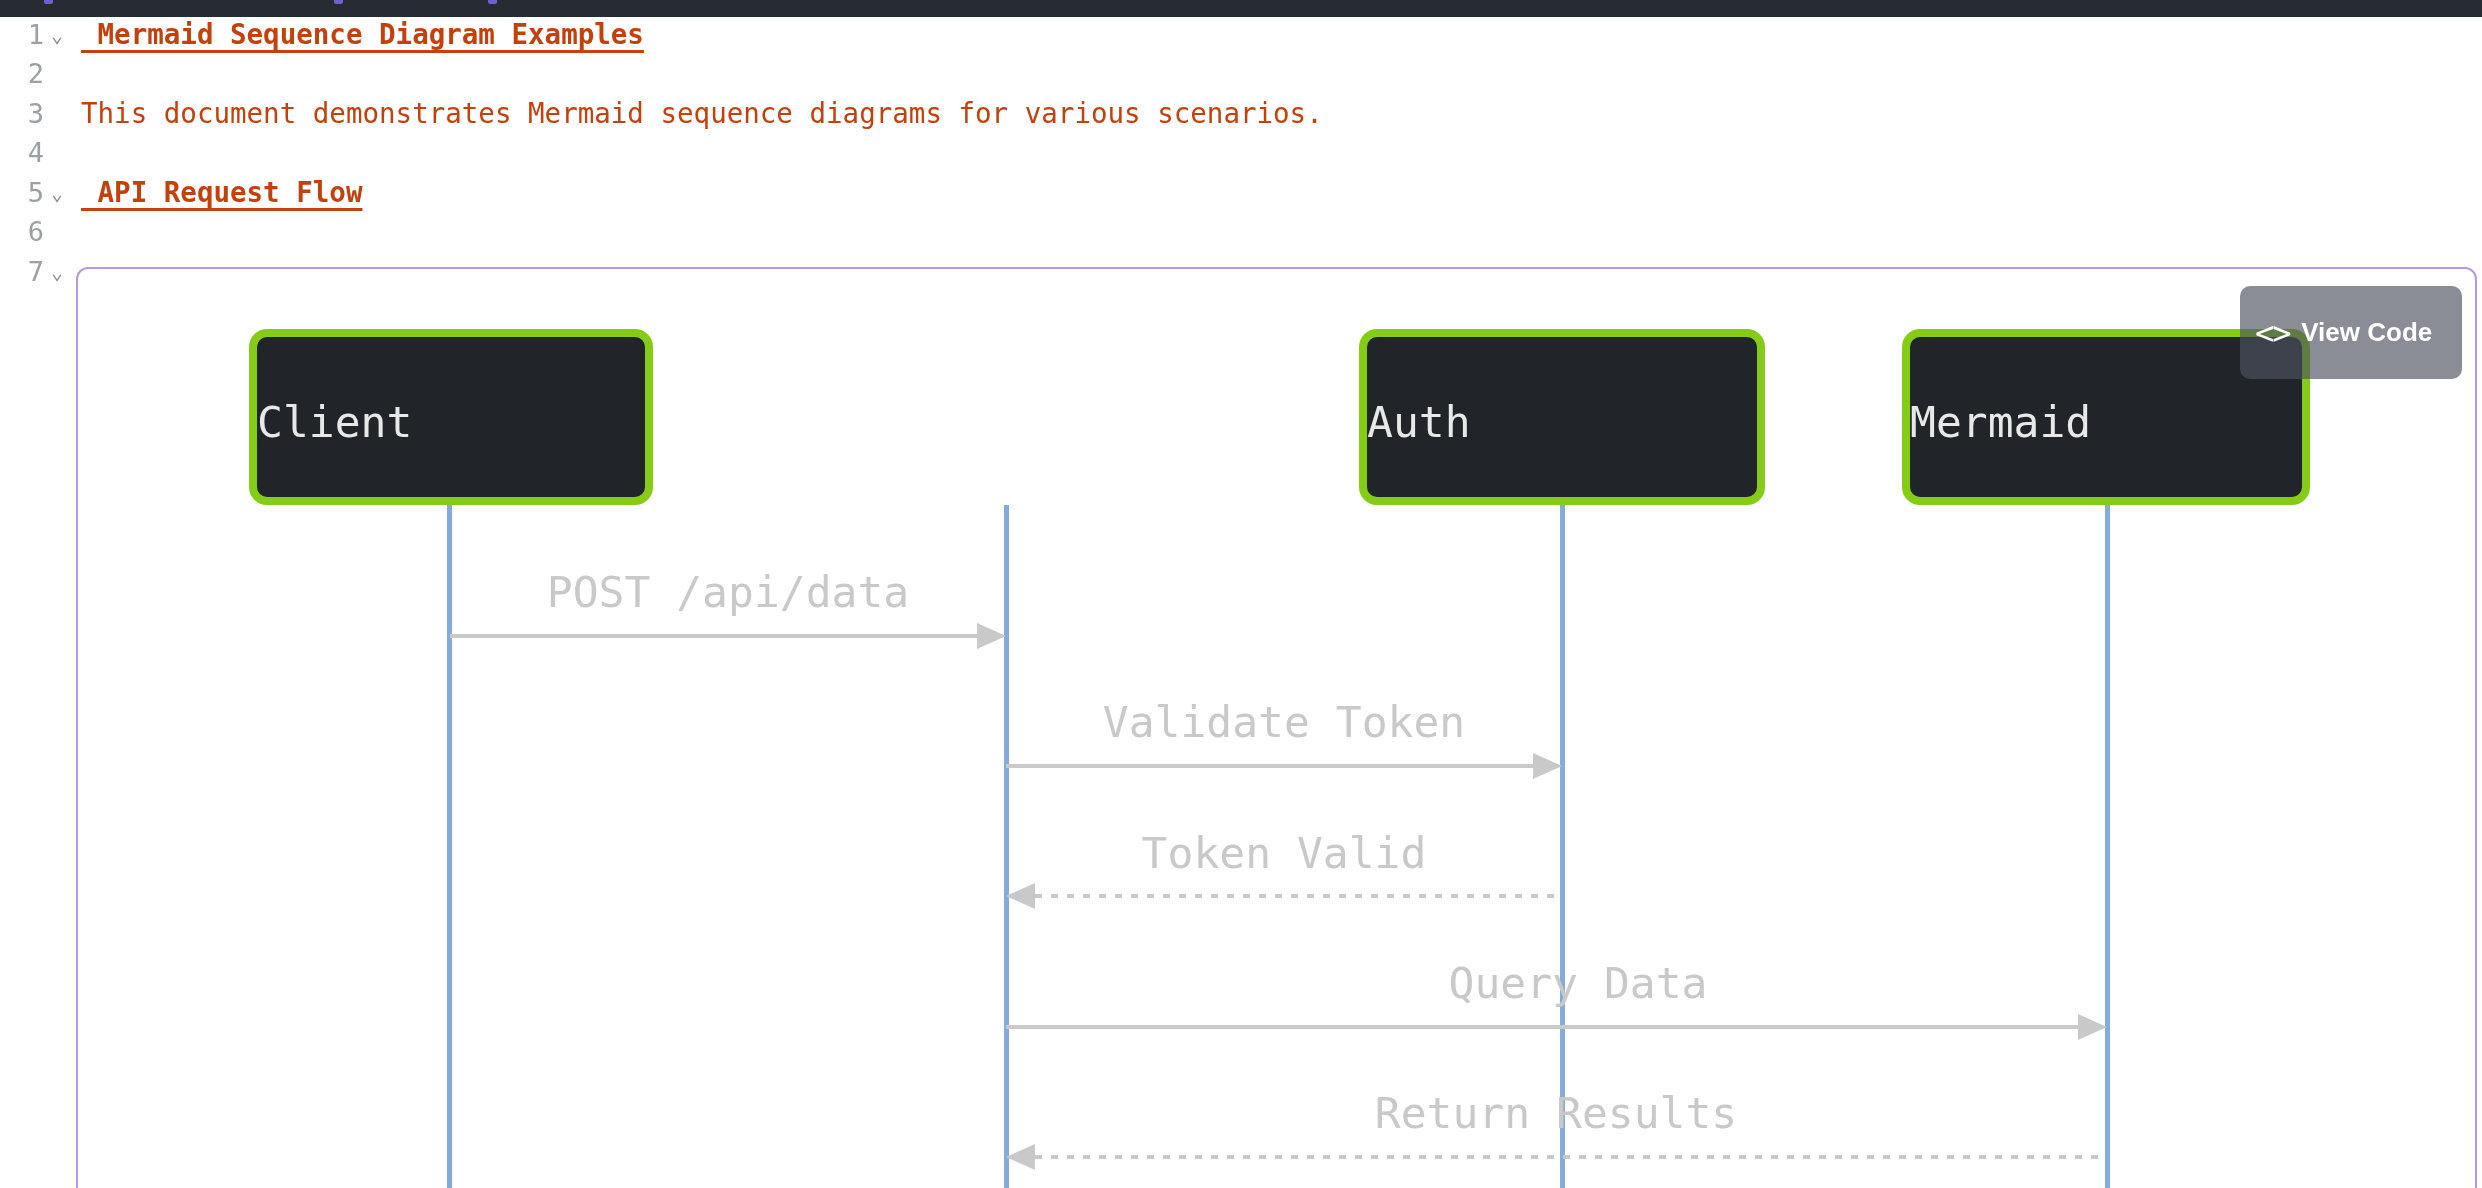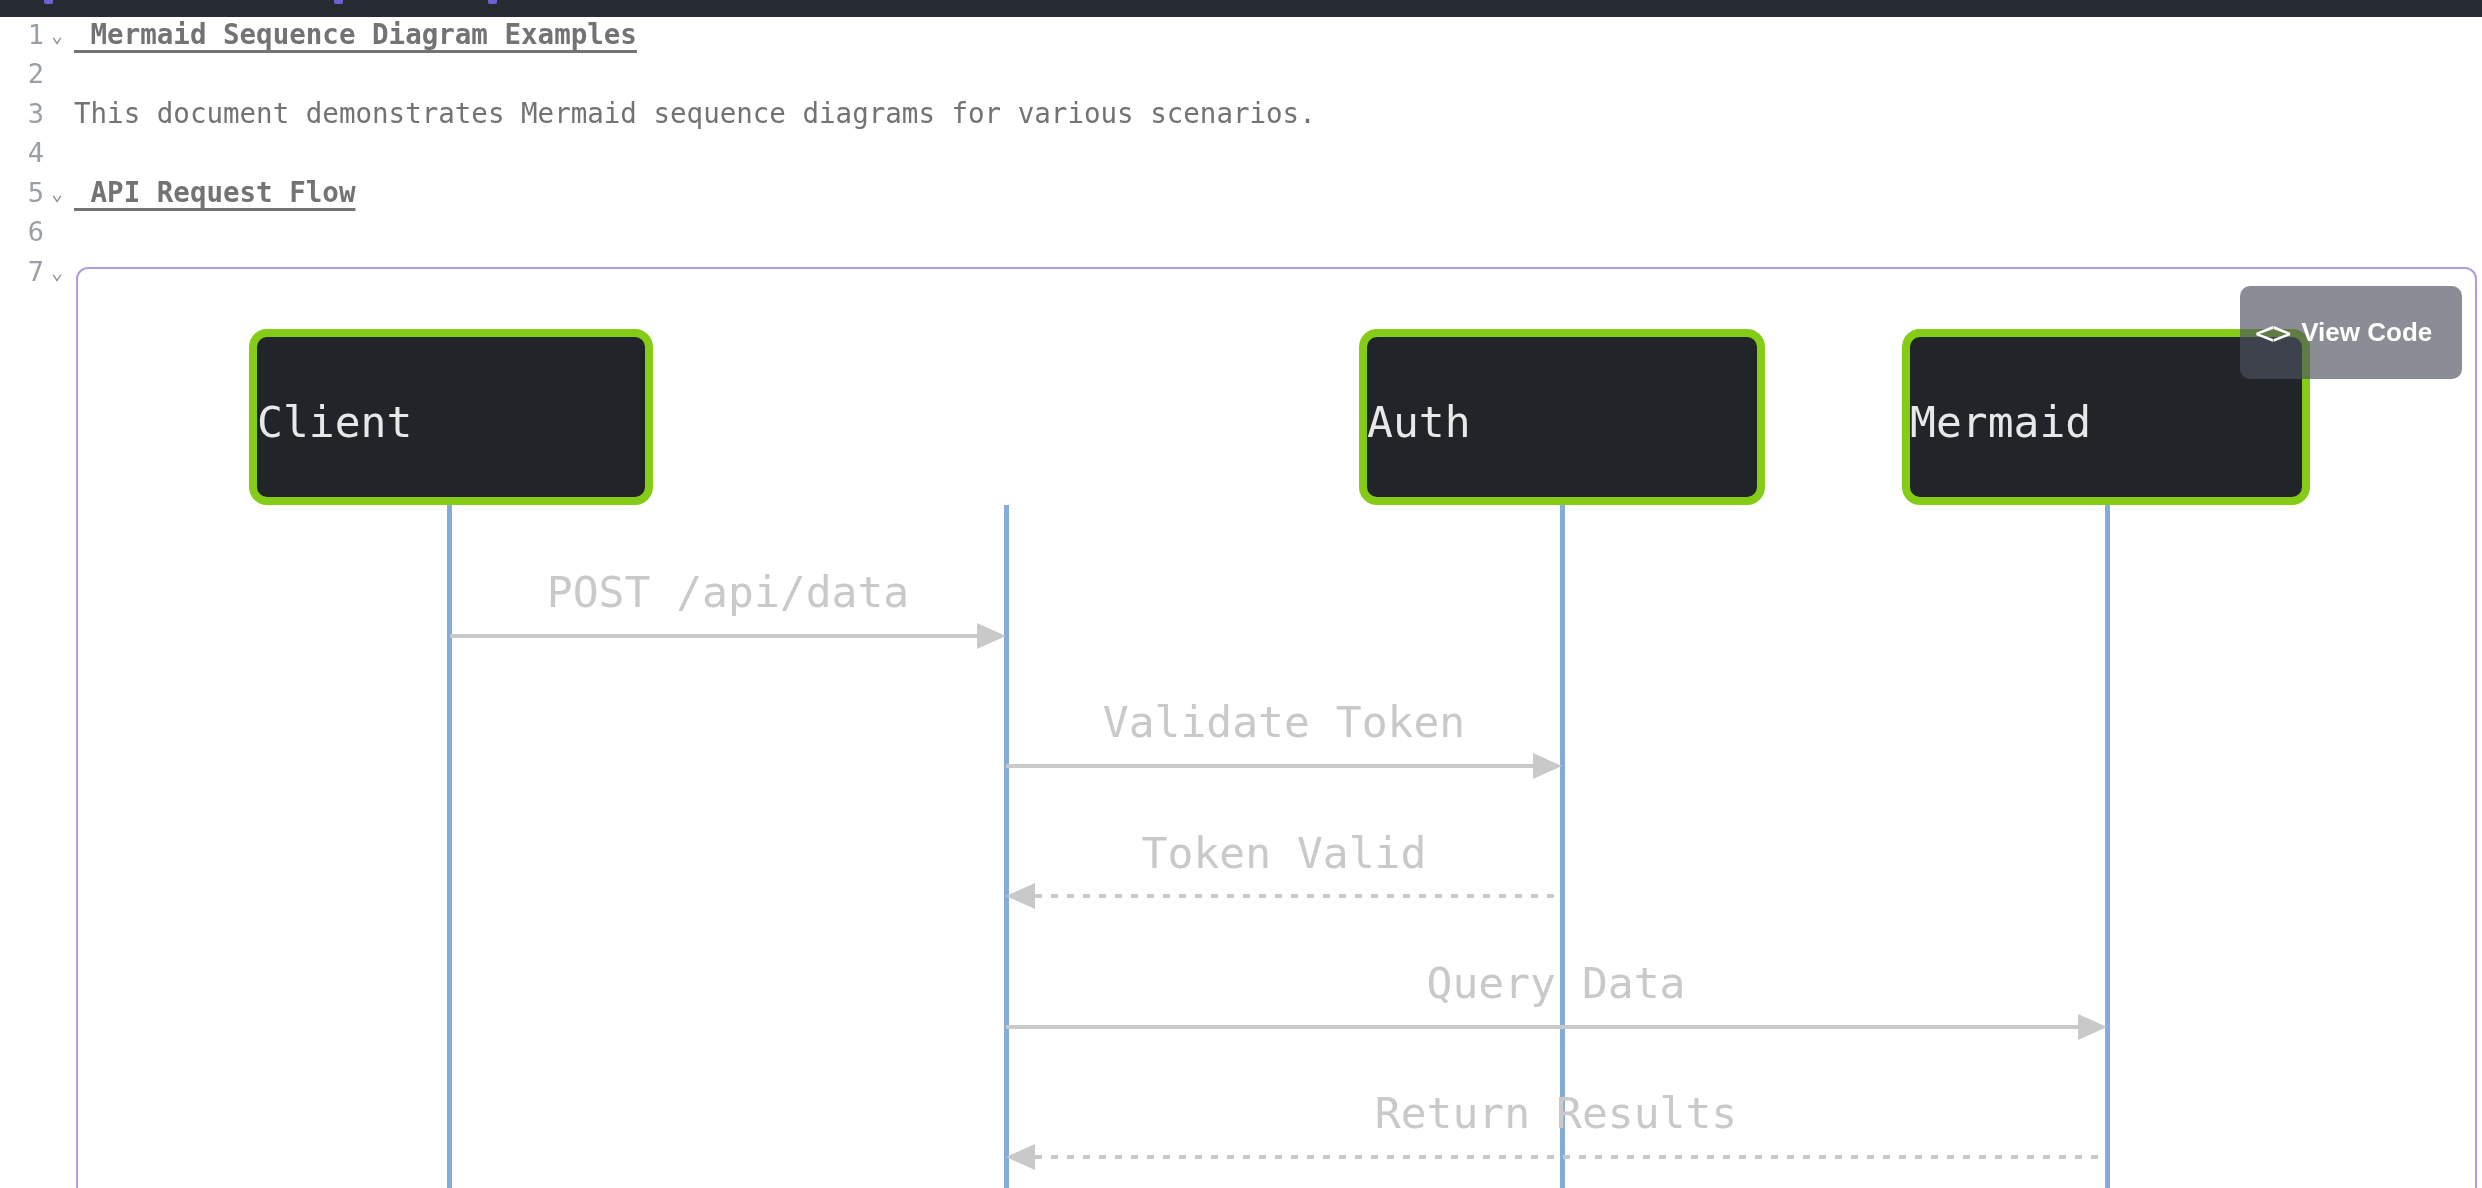--- a/index.html
+++ b/index.html
@@ -8,22 +8,22 @@
 
   
   .top-bar { position:absolute; left:0; top:0; width:2482px; height:17px; background:#262a33; }
   .top-tick { position:absolute; top:0; width:9px; height:4px; background:#6f5fd4; border-radius:0 0 2px 2px; }
 
   
   .gutter-num { position:absolute; left:0; width:44px; text-align:right;
                 font-size:27px; line-height:39px; color:#9aa0a6; }
   .fold-chevron { position:absolute; left:47px; width:20px; text-align:center;
                   font-size:20px; line-height:20px; color:#8c9197; }
-  .code-line { position:absolute; left:74px; font-size:27.5px; line-height:39px;
-               color:#737373; white-space:pre; }
+  .code-line { position:absolute; left:81px; font-size:27.5px; line-height:39px;
+               color:#c2410c; white-space:pre; }
   .code-line.heading { font-weight:bold; text-decoration:underline;
                        text-decoration-thickness:3px; text-underline-offset:6px; }
 
   
   .diagram-box { position:absolute; left:76px; top:267px; width:2401px; height:990px;
                  border:2px solid #b49ae0; border-radius:12px; background:#ffffff; }
 
   .actor { position:absolute; top:60px; height:176px; background:#212429;
            border:8px solid #84cc16; border-radius:18px;
            color:#e8e8e8; font-size:43px; text-align:left; line-height:170px; }
@@ -89,21 +89,21 @@
   <div class="arrow-head right" style="left:899px;top:354px"></div>
 
   <div class="msg-label" style="left:806px;top:425px">Validate Token</div>
   <div class="msg-line" style="left:928px;top:495px;width:544px"></div>
   <div class="arrow-head right" style="left:1455px;top:484px"></div>
 
   <div class="msg-label" style="left:806px;top:556px">Token Valid</div>
   <div class="msg-line dashed" style="left:957px;top:625px;width:527px"></div>
   <div class="arrow-head left" style="left:928px;top:614px"></div>
 
-  <div class="msg-label" style="left:1078px;top:686px">Query Data</div>
+  <div class="msg-label" style="left:1100px;top:686px">Query Data</div>
   <div class="msg-line" style="left:928px;top:756px;width:1089px"></div>
   <div class="arrow-head right" style="left:2000px;top:745px"></div>
 
   <div class="msg-label" style="left:1078px;top:816px">Return Results</div>
   <div class="msg-line dashed" style="left:957px;top:886px;width:1072px"></div>
   <div class="arrow-head left" style="left:928px;top:875px"></div>
 
   <button class="view-code-btn">
     <span class="vc-icon">&lt;&gt;</span>
     <span class="vc-label">View Code</span>

